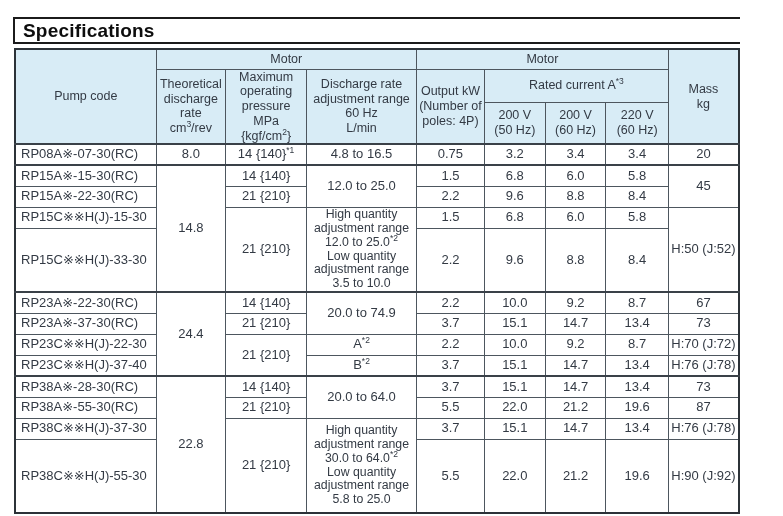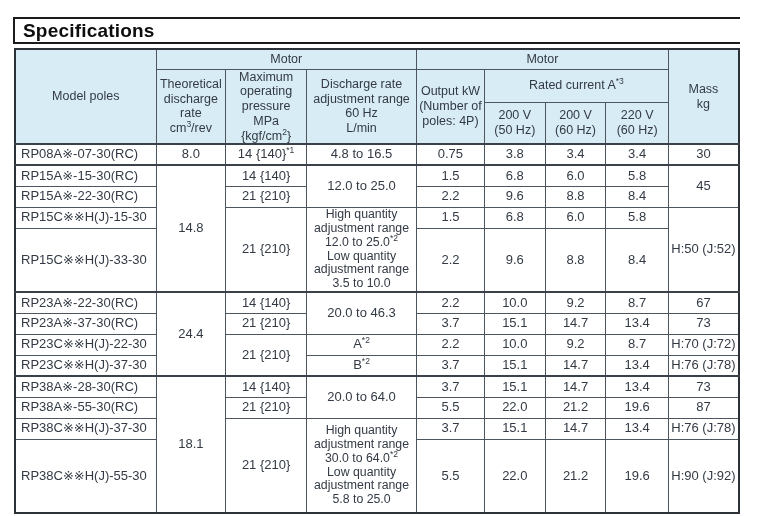--- a/index.html
+++ b/index.html
@@ -97,21 +97,21 @@
         <col style="width:84px">
       <col style="width:116px">
         <col style="width:70px">
         <col style="width:65px">
       <col style="width:65px">
         <col style="width:67px">
         <col style="width:75px">
     </colgroup>
     <thead>
       <tr class="hdr-1">
-        <th rowspan="3">Model poles</th>
+        <th rowspan="3">Pump code</th>
         <th colspan="3">Motor</th>
         <th colspan="4">Motor</th>
         <th rowspan="3">Mass<br>kg</th>
       </tr>
       <tr class="hdr-2">
         <th rowspan="2">Theoretical<br>discharge<br>rate<br>cm<sup>3</sup>/rev</th>
         <th rowspan="2">Maximum<br>operating<br>pressure<br>MPa {kgf/cm<sup>2</sup>}</th>
         <th rowspan="2">Discharge rate<br>adjustment range<br>60 Hz<br>L/min</th>
         <th rowspan="2">Output kW<br>(Number of<br>poles: 4P)</th>
         <th colspan="3">Rated current A<sup>*3</sup></th>
@@ -123,24 +123,24 @@
       </tr>
     </thead>
     <tbody>
 
       <tr>
         <td class="model">RP08A※-07-30(RC)</td>
         <td>8.0</td>
         <td>14 {140}<sup>*1</sup></td>
         <td>4.8 to 16.5</td>
         <td>0.75</td>
-        <td>3.8</td>
+        <td>3.2</td>
         <td>3.4</td>
         <td>3.4</td>
-        <td>30</td>
+        <td>20</td>
       </tr>
 
       <tr class="group-start">
         <td class="model">RP15A※-15-30(RC)</td>
         <td rowspan="4">14.8</td>
         <td>14 {140}</td>
         <td rowspan="2">12.0 to 25.0</td>
         <td>1.5</td>
         <td>6.8</td>
         <td>6.0</td>
@@ -173,21 +173,21 @@
         <td>2.2</td>
         <td>9.6</td>
         <td>8.8</td>
         <td>8.4</td>
       </tr>
 
       <tr class="group-start">
         <td class="model">RP23A※-22-30(RC)</td>
         <td rowspan="4">24.4</td>
         <td>14 {140}</td>
-        <td rowspan="2">20.0 to 46.3</td>
+        <td rowspan="2">20.0 to 74.9</td>
         <td>2.2</td>
         <td>10.0</td>
         <td>9.2</td>
         <td>8.7</td>
         <td>67</td>
       </tr>
 
       <tr>
         <td class="model">RP23A※-37-30(RC)</td>
         <td>21 {210}</td>
@@ -203,32 +203,32 @@
         <td rowspan="2">21 {210}</td>
         <td>A<sup>*2</sup></td>
         <td>2.2</td>
         <td>10.0</td>
         <td>9.2</td>
         <td>8.7</td>
         <td>H:70 (J:72)</td>
       </tr>
 
       <tr>
-        <td class="model">RP23C※※H(J)-37-30</td>
+        <td class="model">RP23C※※H(J)-37-40</td>
         <td>B<sup>*2</sup></td>
         <td>3.7</td>
         <td>15.1</td>
         <td>14.7</td>
         <td>13.4</td>
         <td>H:76 (J:78)</td>
       </tr>
 
       <tr class="group-start">
         <td class="model">RP38A※-28-30(RC)</td>
-        <td rowspan="4">18.1</td>
+        <td rowspan="4">22.8</td>
         <td>14 {140}</td>
         <td rowspan="2">20.0 to 64.0</td>
         <td>3.7</td>
         <td>15.1</td>
         <td>14.7</td>
         <td>13.4</td>
         <td>73</td>
       </tr>
 
       <tr>

